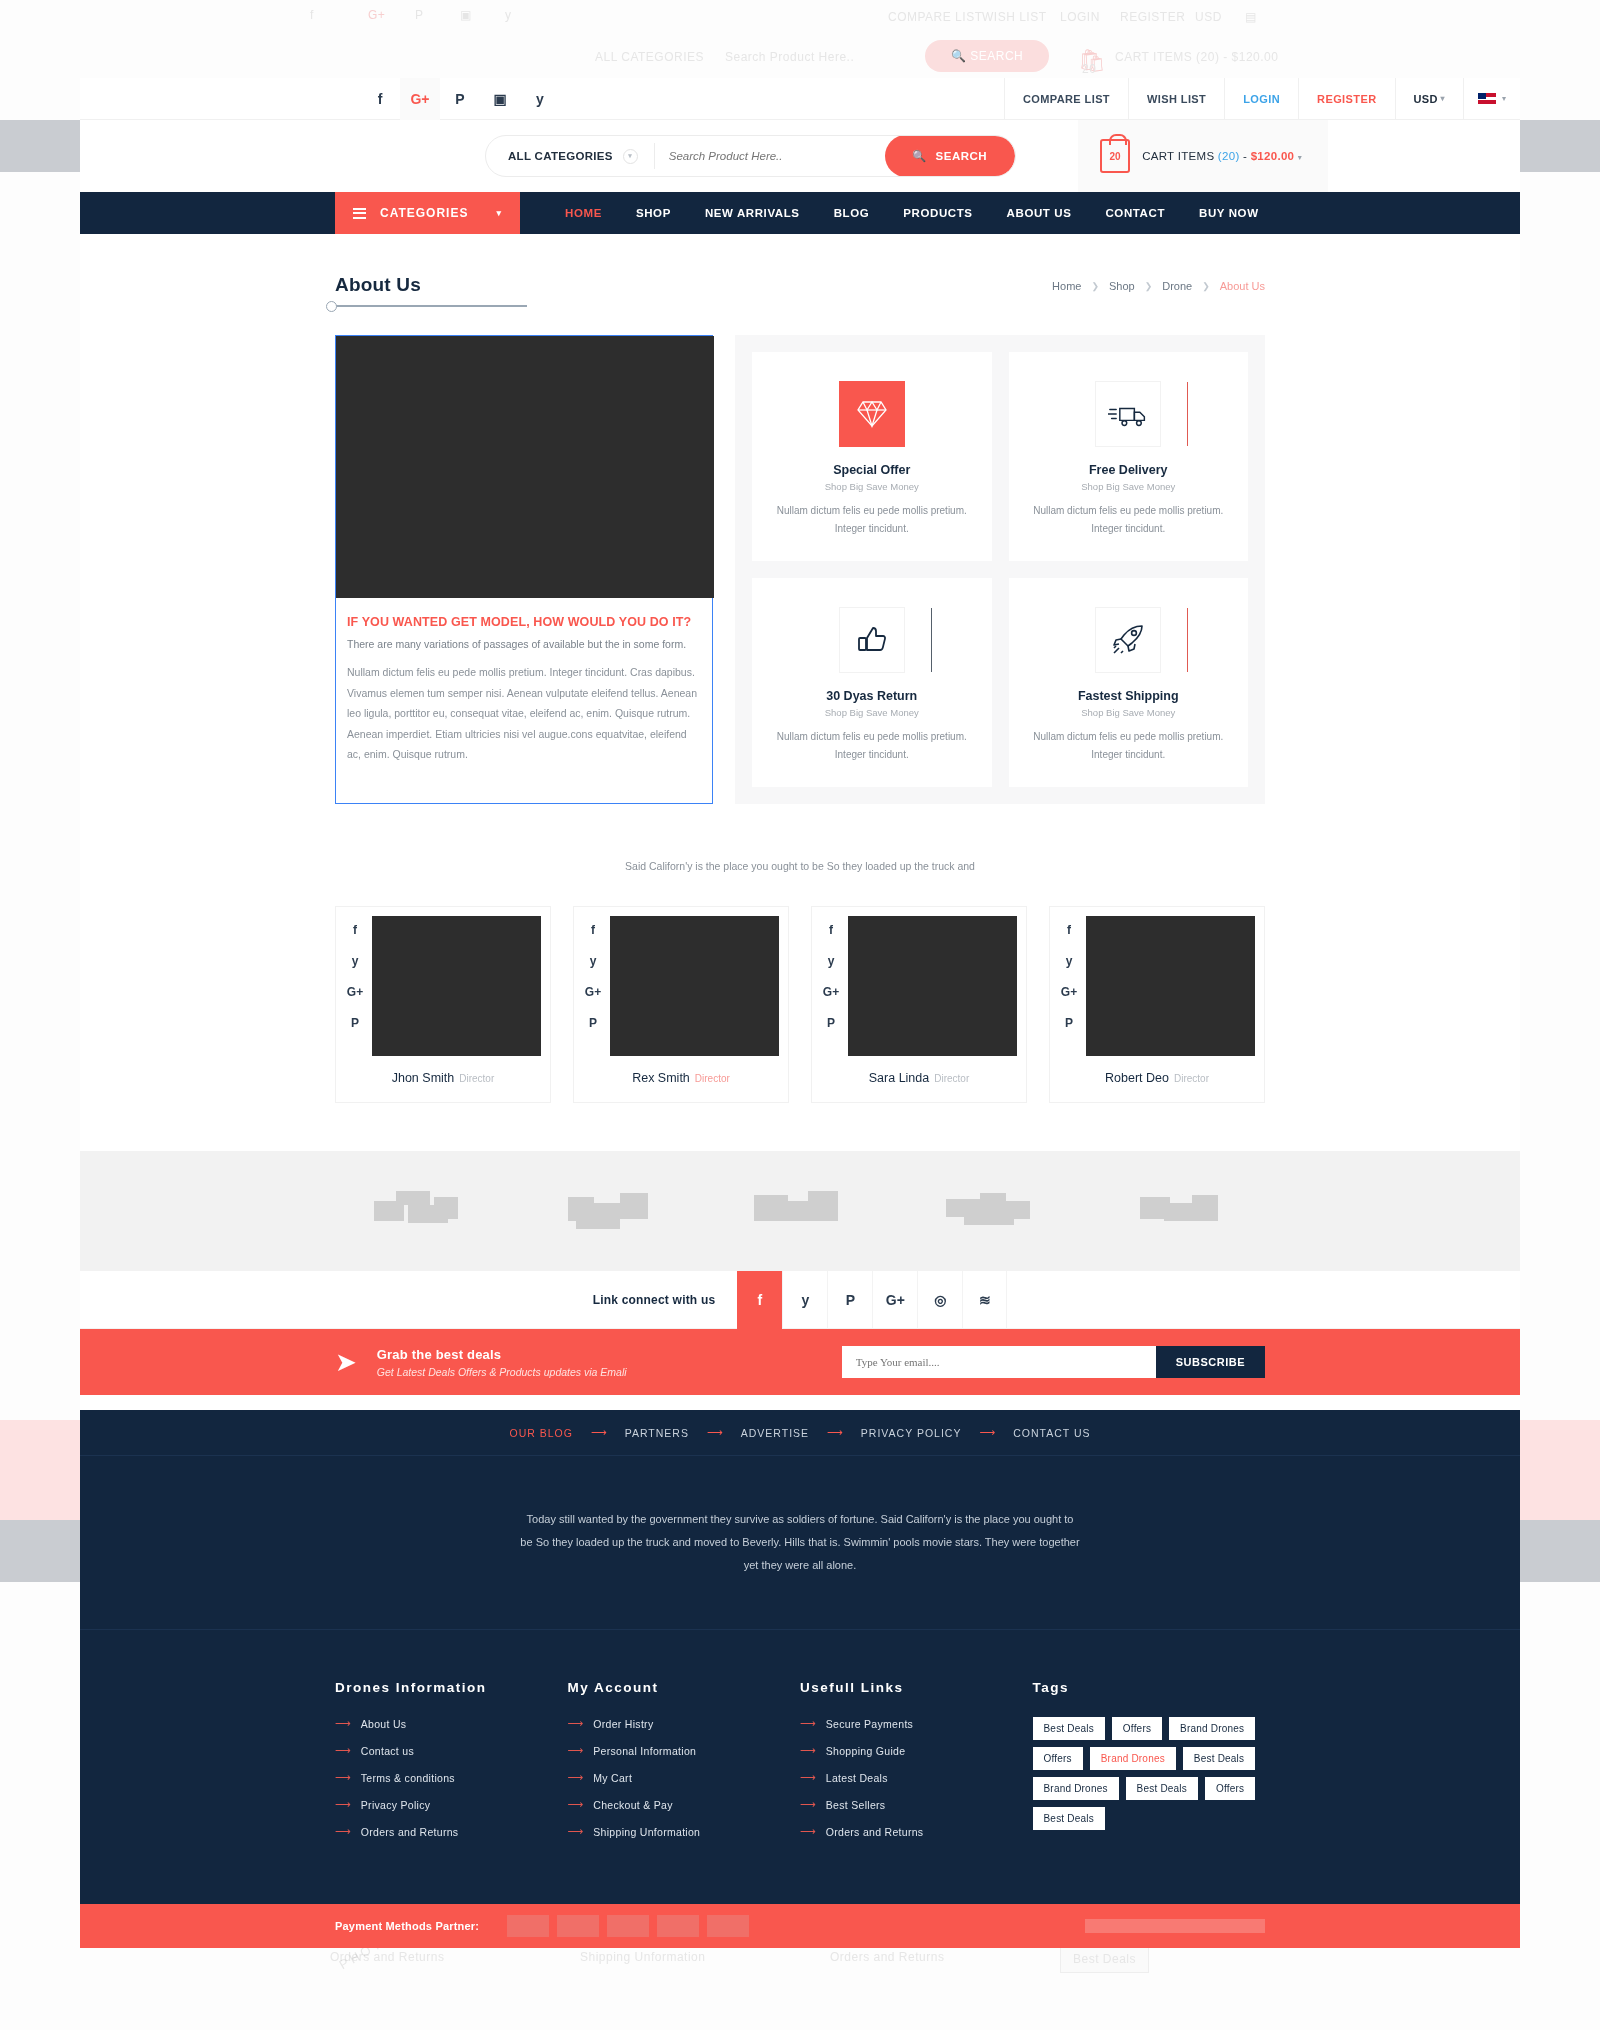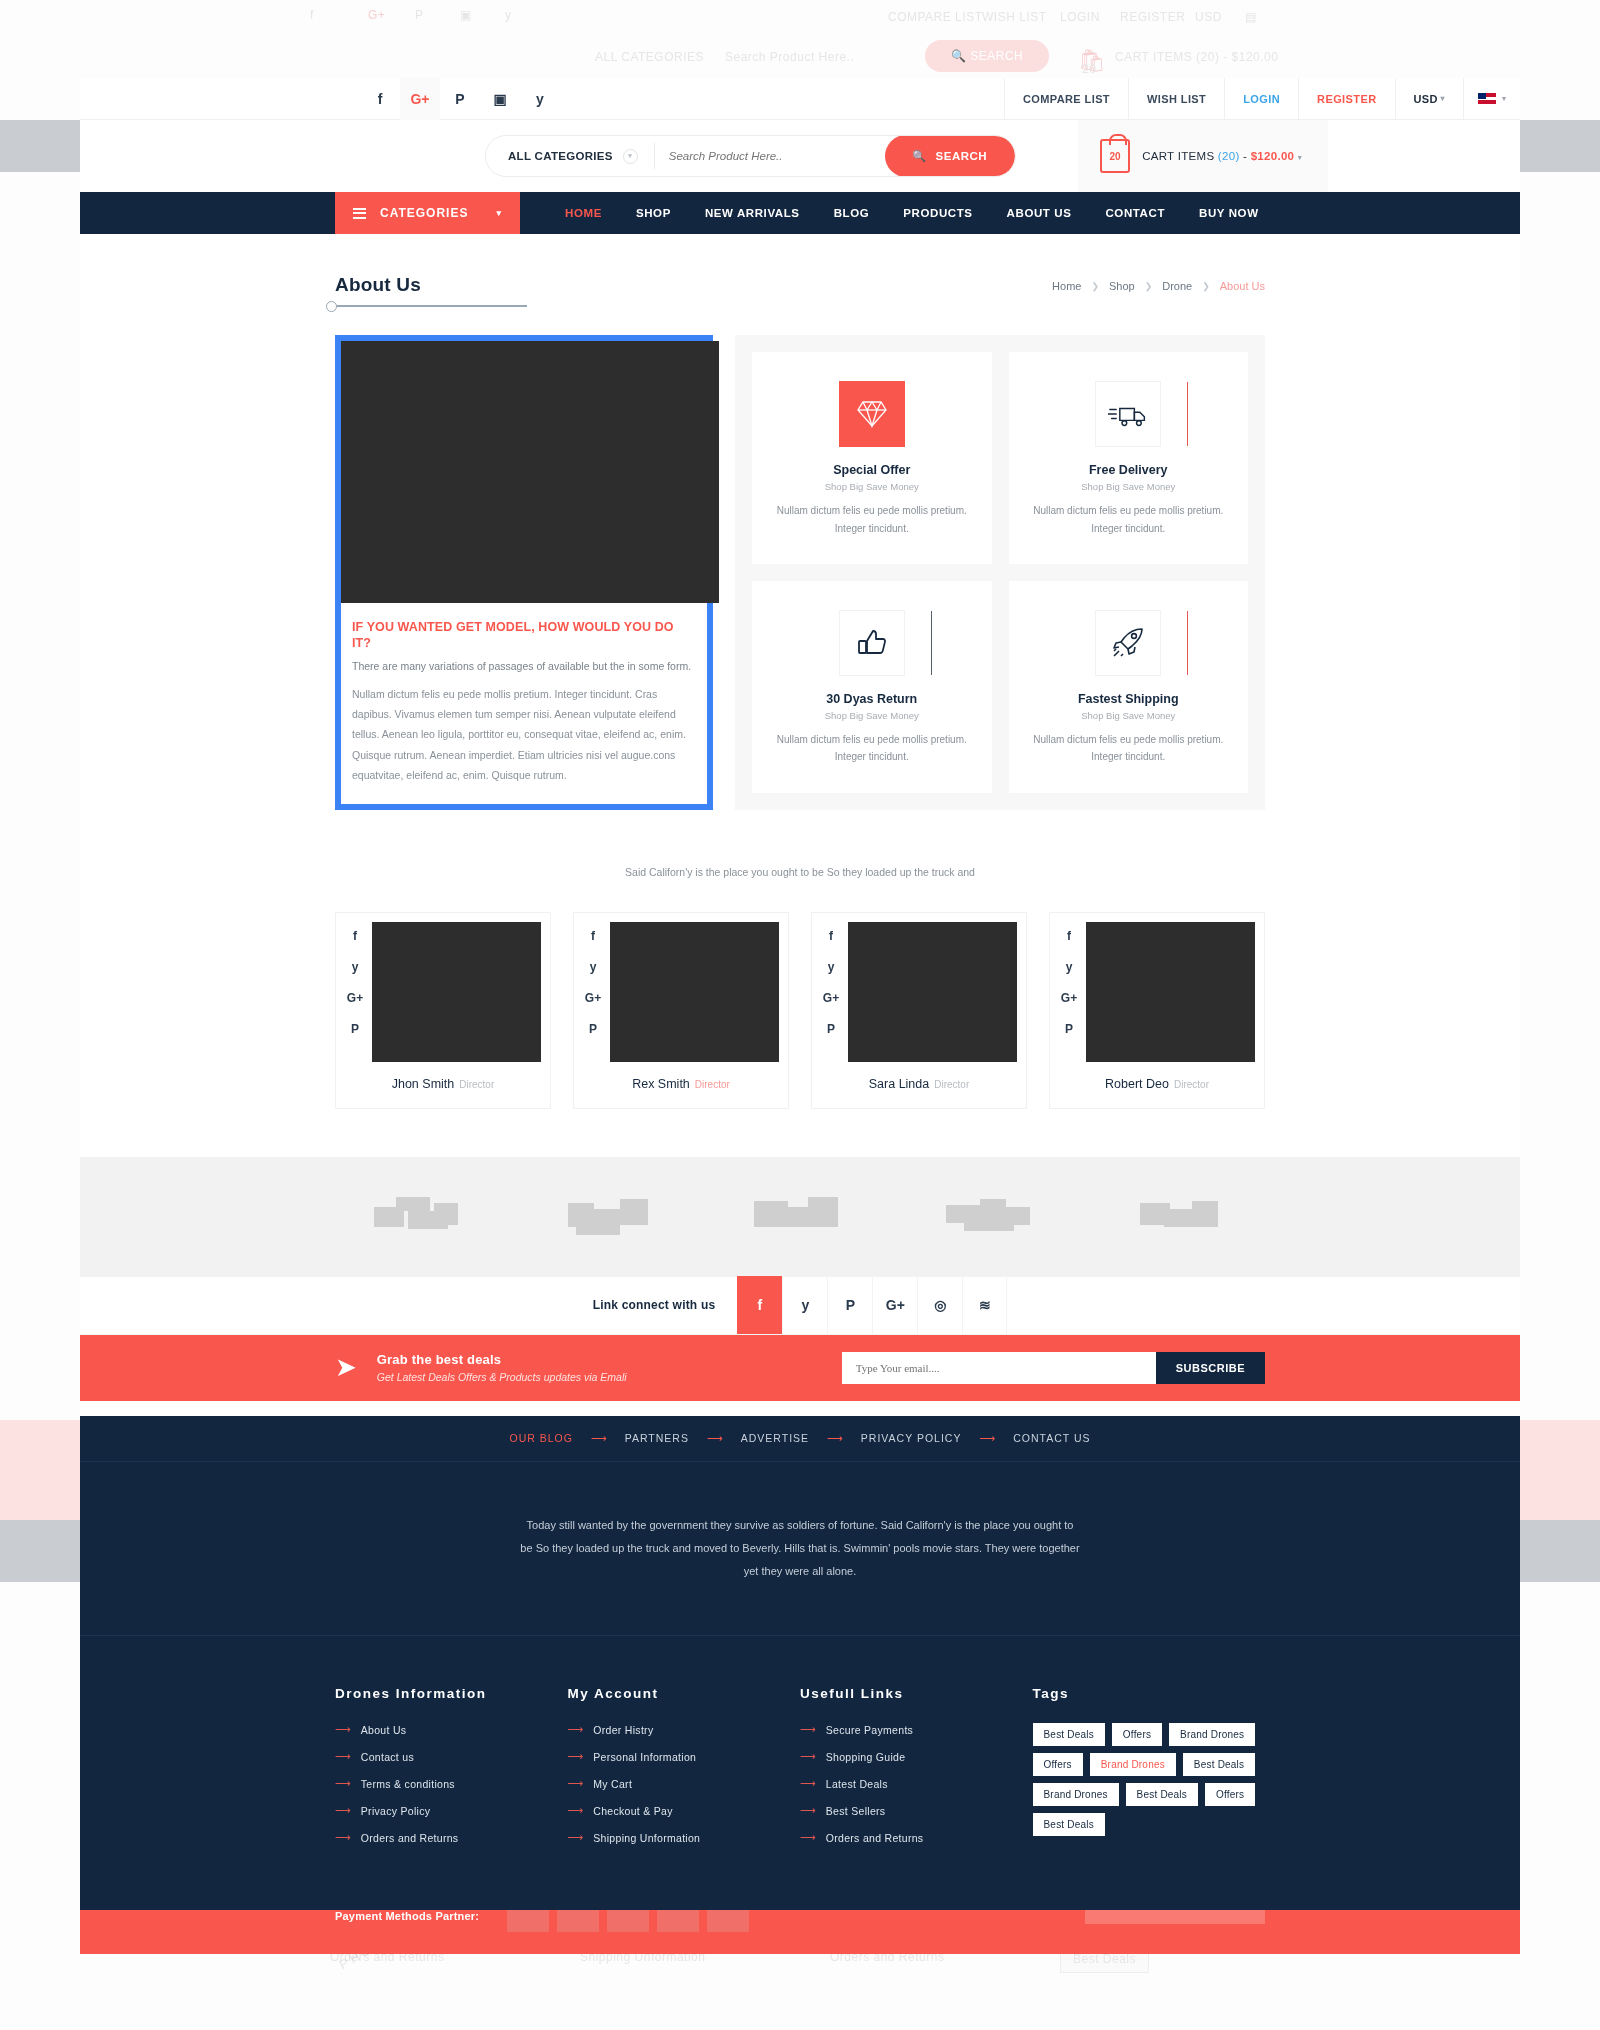--- a/index.html
+++ b/index.html
@@ -93,21 +93,21 @@
   .titleline:before { content:""; position:absolute; left:-9px; top:-4px; width:9px;height:9px;
       border:1.5px solid #9aa7b4; border-radius:50%; background:#fff;}
   .crumbs { margin-left:auto; margin-right:255px; font-size:11px; color:#6b7784; display:flex;
       gap:10px; align-items:center; padding-top:6px;}
   .crumbs a { color:#6b7784; text-decoration:none;}
   .crumbs .sep { color:#c2c9d0; font-size:9px;}
   .crumbs .cur { color:#f79a96; }
 
   
   .content { display:flex; gap:22px; padding:28px 255px 0 255px; }
-  .leftcol { width:378px; border:6px solid #3b82f6; background:#fff; }
+  .leftcol { width:378px; border:1px solid #3b82f6; background:#fff; }
   .heroimg { width:378px; height:262px; background:#2d2d2d; }
   .leftbody { padding:16px 11px 18px 11px;}
   .lead { color:#f9574e; font-size:12.5px; font-weight:700; letter-spacing:.1px; line-height:1.3;}
   .sub { margin-top:8px; font-size:10.5px; color:#7a828b; }
   .para { margin-top:12px; font-size:10.5px; color:#8a9199; line-height:1.95; }
 
   .rightcol { flex:1; background:#f7f7f8; padding:17px; display:grid; grid-template-columns:1fr 1fr;
       gap:17px; }
   .fcard { background:#fff; padding:26px 18px 24px 18px; text-align:center; }
   .ficon-wrap { height:72px; display:flex; align-items:center; justify-content:center; position:relative;}
@@ -176,21 +176,21 @@
       border-bottom:1px solid #1b3250;}
   .fcols { display:flex; padding:50px 255px 52px 255px; gap:0;}
   .fcol { flex:1; }
   .fcol h4 { color:#fff; font-size:13.5px; font-weight:700; letter-spacing:1.5px; margin-bottom:22px;}
   .fcol li { list-style:none; display:flex; align-items:center; gap:10px; margin-bottom:14px;}
   .fcol li .ar { color:#e0564f; font-size:11px;}
   .fcol li a { color:#dfe5ec; font-size:10.5px; text-decoration:none; letter-spacing:.3px;}
   .tags { display:flex; flex-wrap:wrap; gap:7px; max-width:240px;}
   .tag { background:#fff; color:#16293f; font-size:10px; padding:6px 11px; letter-spacing:.2px;}
   .tag.red { color:#f9574e; }
-  .payrow { background:#f9574e; height:44px; display:flex; align-items:flex-start; padding:0 255px;}
+  .payrow { background:#f9574e; height:44px; display:flex; align-items:center; padding:0 255px;}
   .paytxt { color:#fff; font-size:11px; font-weight:700; letter-spacing:.2px;}
   .paycards { display:flex; gap:8px; margin-left:28px;}
   .paycard { width:42px; height:22px; background:#f06f68; }
   .payright { margin-left:auto; width:180px; height:14px; background:#f87a73;}
 </style>
 </head>
 <body>
 
 <div class="bg-white"></div>
 <div class="bg-band band-grey1"></div>

